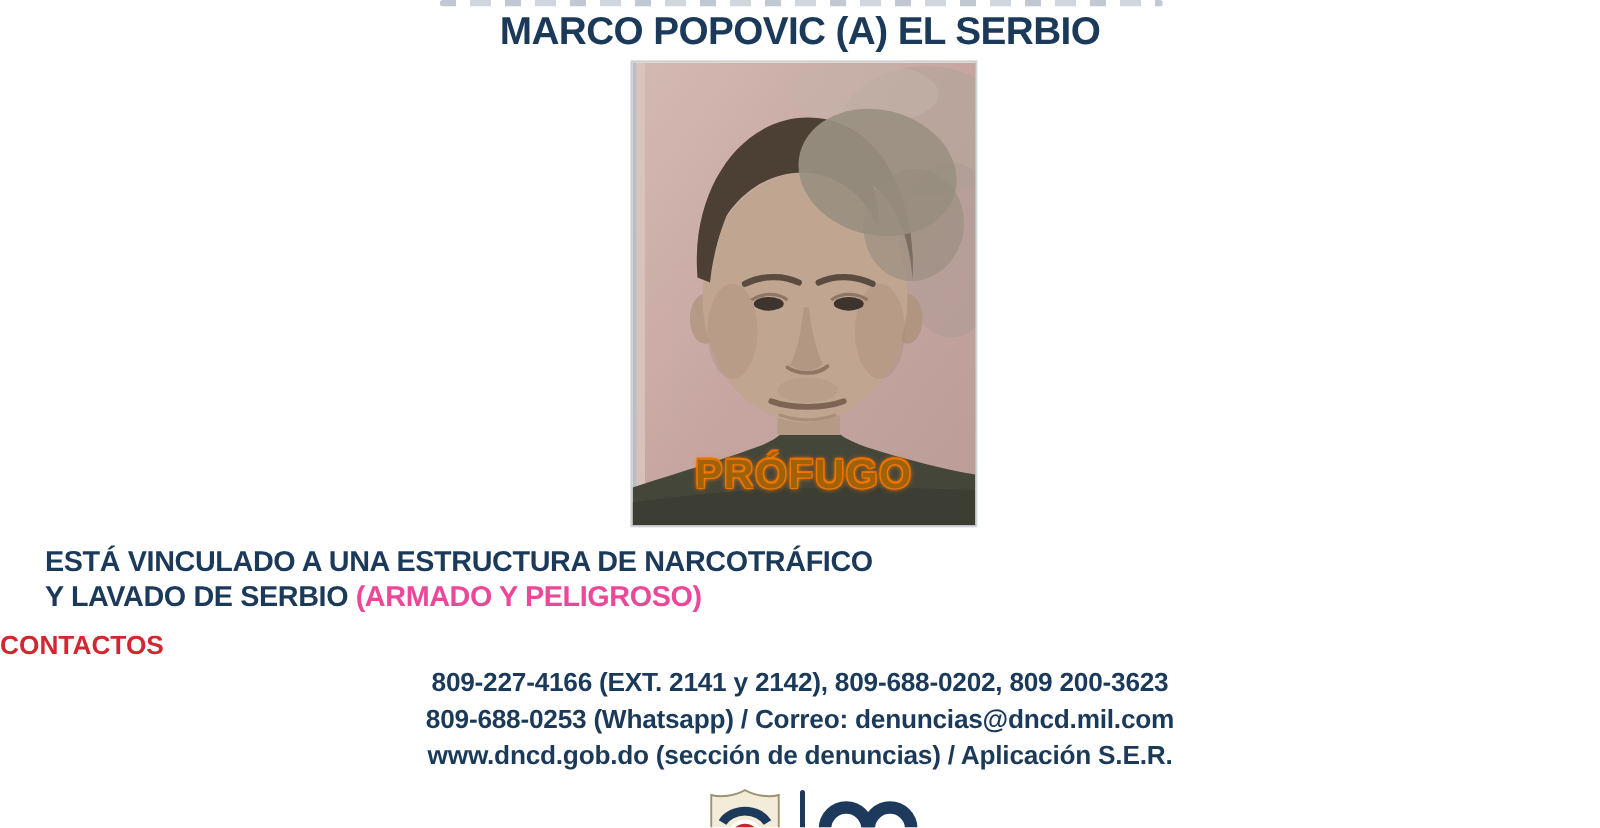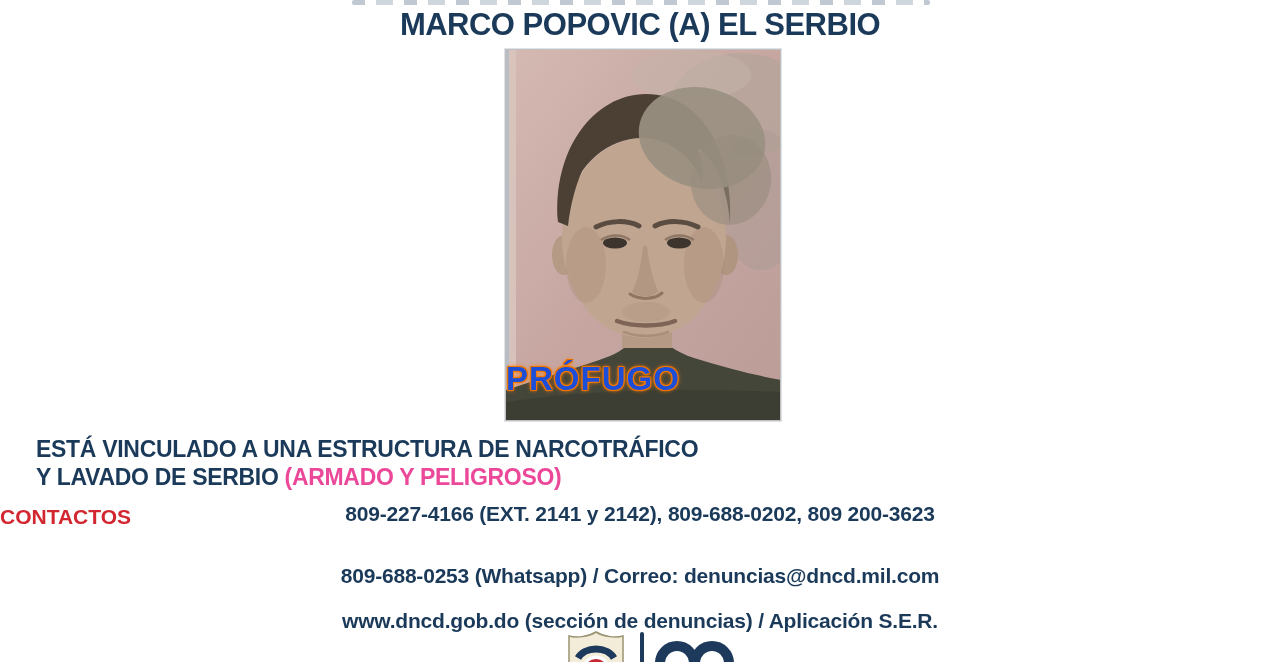--- a/index.html
+++ b/index.html
@@ -27,45 +27,45 @@
 
   .photo {
     position:absolute; left:505px; top:49px; width:276px; height:372px;
     overflow:hidden; border:1px solid rgba(120,110,110,.45);
     box-shadow:0 0 0 1px rgba(190,200,210,.5);
   }
   .photo svg { display:block; width:276px; height:372px; }
 
   .profugo {
     position:absolute; left:0; bottom:22px; width:100%;
-    font-size:33px; font-weight:700; letter-spacing:1px;
-    color:#1d4ed8;
+    text-align:center; font-size:33px; font-weight:700; letter-spacing:1px;
+    color:#a16207;
     text-shadow:0 0 3px #ff8a00, 0 0 5px #ff7a00, 1px 1px 0 #d96400, -1px -1px 0 #d96400,
                 1px -1px 0 #d96400, -1px 1px 0 #d96400;
   }
 
   .statement-line {
     position:absolute; left:0; width:1280px; 
     font-size:23px; font-weight:700; letter-spacing:-0.3px; color:#1b3a5a;margin-left:36px;
   }
   .statement-line-1 { top:436px; }
   .statement-line-2 { top:464px; }
   .statement-line-2 .red { color:#ec4899; margin-left:6px; }
 
   .contacts-heading {
     position:absolute; top:505px; left:0; width:1280px; text-align:left;
     font-size:21px; font-weight:700; color:#d22630; letter-spacing:0;
   }
   .contact-line {
     position:absolute; left:0; width:1280px; text-align:center;
     font-size:21px; font-weight:700; color:#1b3a5a; letter-spacing:-0.2px;
   }
-  .contact-line-1 { top:502px; }
+  .contact-line-1 { top:535px; }
   .contact-line-2 { top:564px; }
-  .contact-line-3 { top:609px; }
+  .contact-line-3 { top:593px; }
 
   .footer { position:absolute; left:0; top:626px; width:1280px; height:36px; }
   .crest   { position:absolute; left:564px; top:3px; width:64px; height:72px; }
   .logo-divider { position:absolute; left:640px; top:6px; width:4px; height:40px; background:#1d3a5c; border-radius:2px; }
   .infinity { position:absolute; left:652px; top:11px; width:88px; height:52px; }
 </style>
 </head>
 <body>
 
 <div class="poster">

